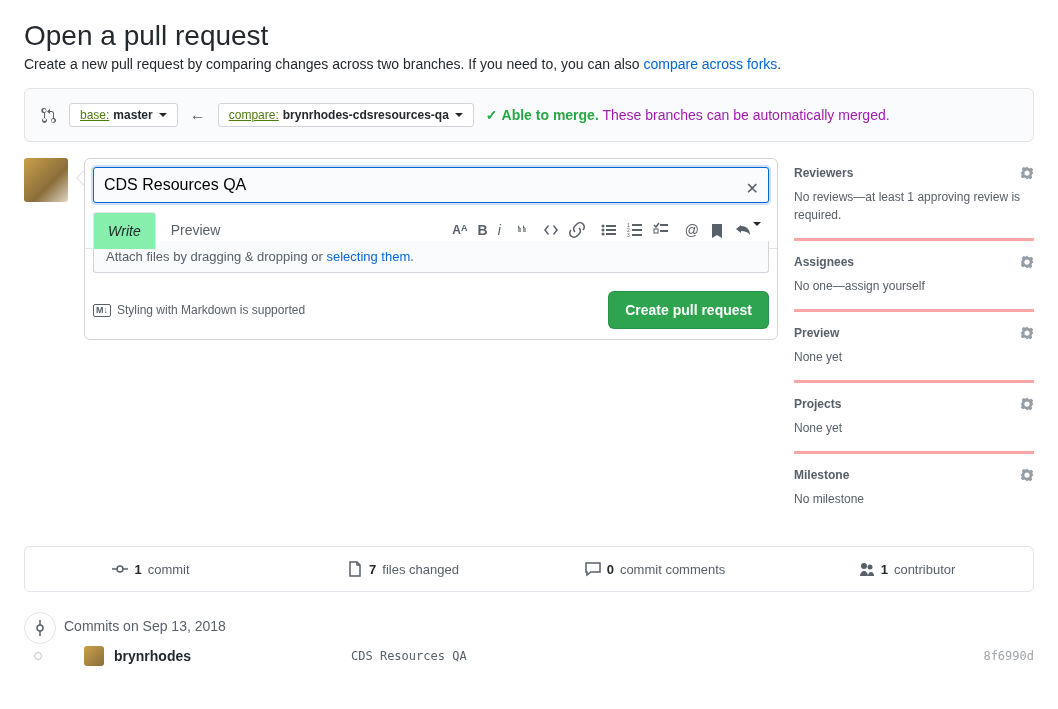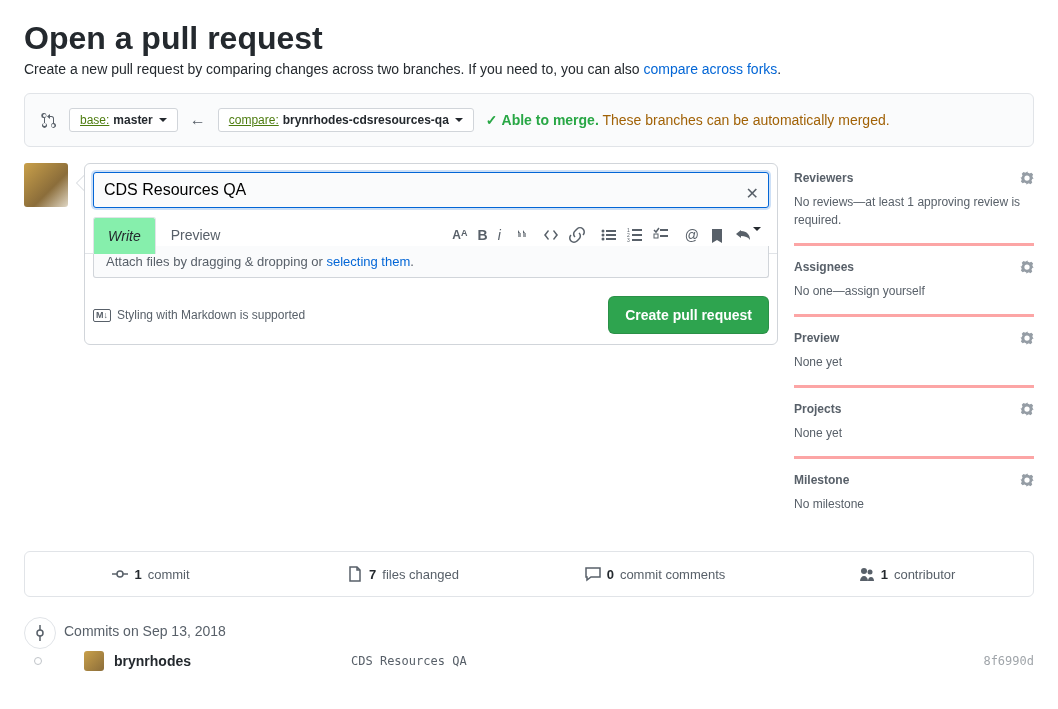--- a/index.html
+++ b/index.html
@@ -4,22 +4,22 @@
   <style>
     * { box-sizing: border-box; margin: 0; padding: 0; }
     body {
       font-family: -apple-system, BlinkMacSystemFont, "Segoe UI", Helvetica, Arial, sans-serif;
       font-size: 14px;
       color: #24292e;
       background: #fff;
       padding: 20px 24px;
     }
     .page-title {
-      font-size: 32px;
-      font-weight: 700;
+      font-size: 28px;
+      font-weight: 400;
       margin-bottom: 4px;
     }
     .page-subtitle {
       font-size: 14px;
       color: #24292e;
       margin-bottom: 16px;
     }
     .page-subtitle a { color: #0366d6; text-decoration: none; }
     .branch-box {
       border: 1px solid #e1e4e8;
@@ -53,21 +53,21 @@
       width: 0; height: 0;
       border-left: 4px solid transparent;
       border-right: 4px solid transparent;
       border-top: 4px solid #24292e;
       margin-left: 2px;
     }
     .arrow-left { color: #586069; font-size: 16px; }
     .merge-status { font-size: 14px; }
     .merge-ok { color: #28a745; font-weight: 600; }
     .merge-ok::before { content: "✓"; margin-right: 4px; }
-    .merge-desc { color: #a16207; }
+    .merge-desc { color: #a21caf; }
     .main-row { display: flex; gap: 16px; align-items: flex-start; }
     .avatar {
       width: 44px; height: 44px;
       border-radius: 3px;
       background: linear-gradient(135deg,#c9a04a 0%,#8b6d3a 60%,#e0d7c5 100%);
       flex-shrink: 0;
     }
     .comment-box {
       flex: 1;
       position: relative;

